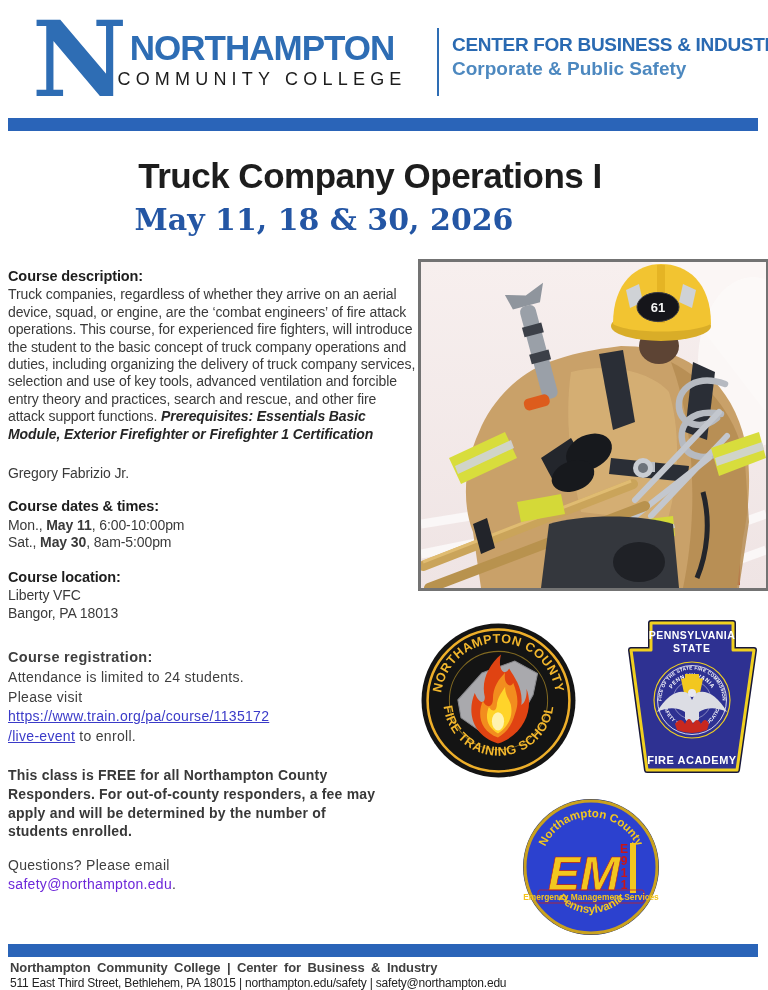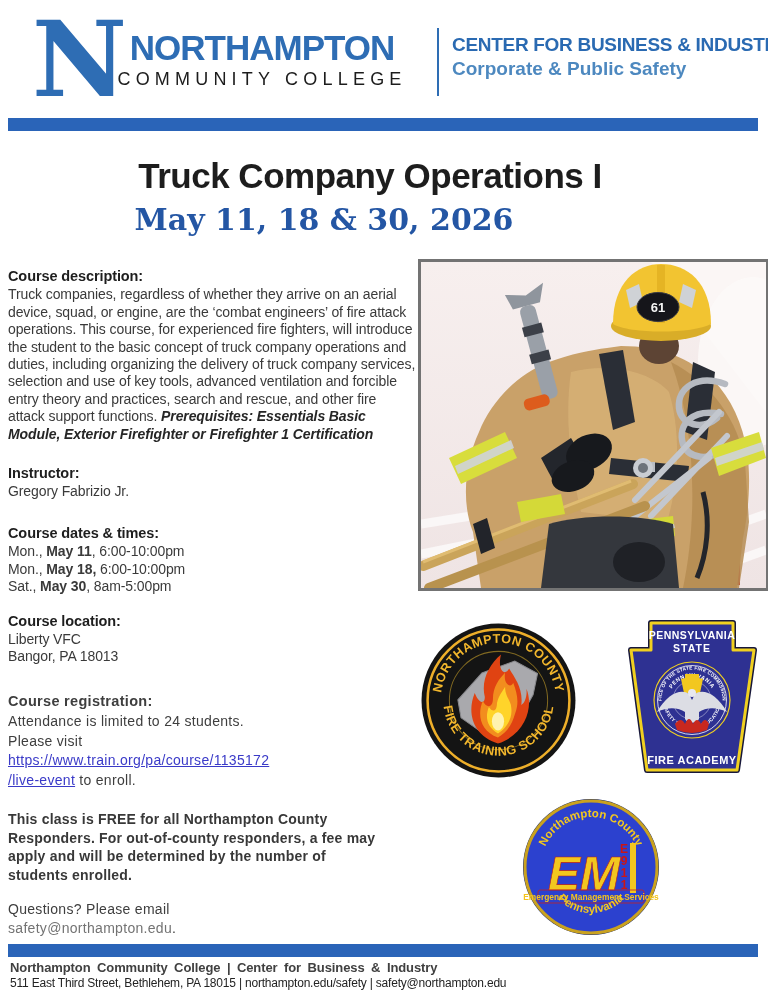--- a/index.html
+++ b/index.html
@@ -25,29 +25,29 @@
          font-size:35px;font-weight:bold;color:#1d1d1d;letter-spacing:-0.5px;}
   .date-line{position:absolute;top:202px;left:0;width:648px;text-align:center;
          font-family:"DejaVu Serif",serif;font-weight:bold;font-size:30px;color:#2456a4;}
 
   
   .left-col{position:absolute;left:8px;top:268px;width:408px;font-size:14px;
             line-height:17.4px;color:#3a3a3a;letter-spacing:-0.1px;}
   .sec-h{font-size:14.5px;font-weight:bold;color:#1e1e1e;margin:0 0 1px 0;}
   .prereq{font-weight:bold;font-style:italic;color:#262626;}
   #sec-instructor{margin-top:22px;}
-  #sec-dates{margin-top:24px;}
+  #sec-dates{margin-top:16px;}
   #sec-location{margin-top:17px;}
   #sec-registration{margin-top:26px;line-height:19.5px;}
   #free-notice{margin-top:20px;width:372px;font-weight:bold;line-height:18.6px;
                letter-spacing:0.2px;color:#383838;}
   #sec-questions{margin-top:15px;line-height:19.5px;}
   .gothic{letter-spacing:0.3px;color:#3e3e3e;}
   .lnk{color:#3a3ac8;text-decoration:underline;cursor:pointer;}
-  .email-lnk{color:#737373;cursor:pointer;}
+  .email-lnk{color:#6d28d9;cursor:pointer;}
   sup{font-size:9px;vertical-align:super;line-height:0;}
 
   
   .photo{position:absolute;left:418px;top:259px;width:345px;height:326px;
          border:3px solid #737373;box-sizing:content-box;}
   .badge{position:absolute;}
   #badge-ncfts{left:420px;top:622px;width:157px;height:157px;}
   #badge-psfa{left:627px;top:618px;width:131px;height:159px;}
   #badge-ems{left:521px;top:797px;width:140px;height:140px;}
 
@@ -80,28 +80,26 @@
 <div class="date-line">May 11, 18 &amp; 30, 2026</div>
 
 <div class="left-col">
 
   <div id="sec-description">
     <div class="sec-h">Course description:</div>
     <span>Truck companies, regardless of whether they arrive on an aerial device, squad, or engine, are the ‘combat engineers’ of fire attack operations. This course, for experienced fire fighters, will introduce the student to the basic concept of truck company operations and duties, including organizing the delivery of truck company services, selection and use of key tools, advanced ventilation and forcible entry theory and practices, search and rescue, and other fire attack support functions. </span><span class="prereq">Prerequisites: Essentials Basic Module, Exterior Firefighter or Firefighter 1 Certification</span>
   </div>
 
   <div id="sec-instructor">
-    <div class="sec-h">Instructor:</div>
     <div>Gregory Fabrizio Jr.</div>
   </div>
 
   <div id="sec-dates">
     <div class="sec-h">Course dates &amp; times:</div>
     <div><span>Mon., </span><b>May 11</b><span>, 6:00-10:00pm</span></div>
-    <div><span>Mon., </span><b>May 18,</b><span> 6:00-10:00pm</span></div>
     <div><span>Sat., </span><b>May 30</b><span>, 8am-5:00pm</span></div>
   </div>
 
   <div id="sec-location">
     <div class="sec-h">Course location:</div>
     <div>Liberty VFC</div>
     <div>Bangor, PA 18013</div>
   </div>
 
   <div id="sec-registration" class="gothic">

